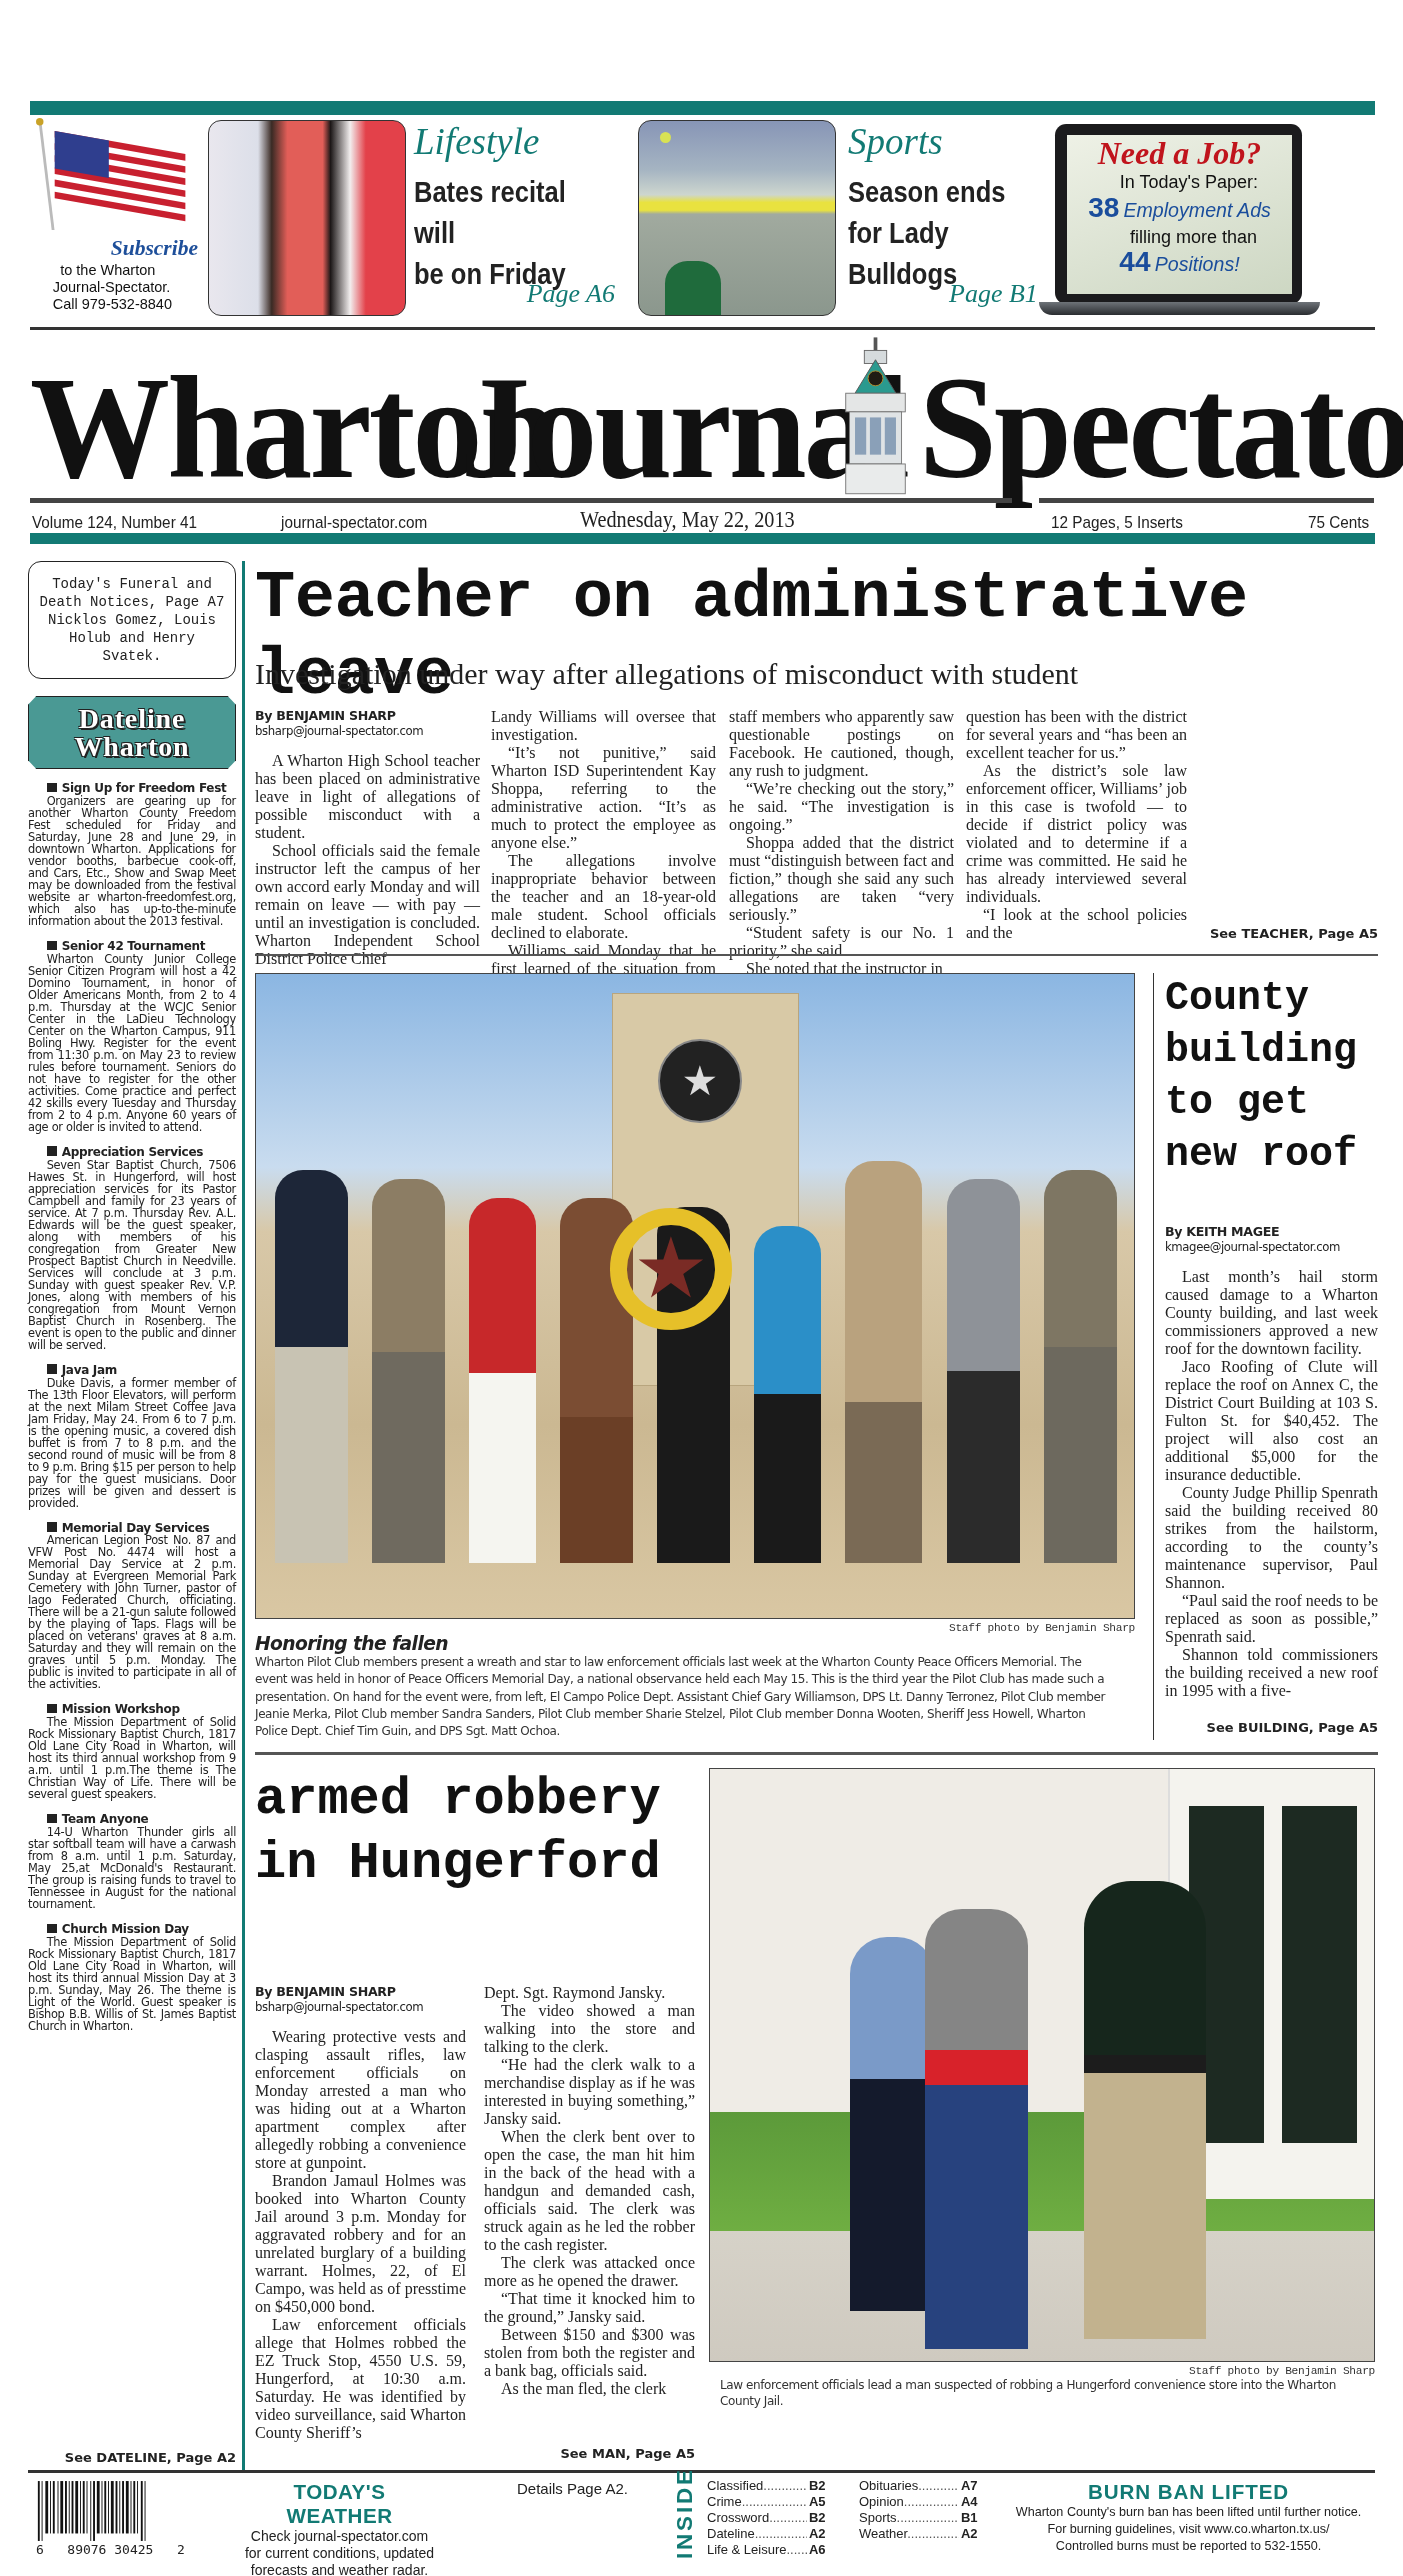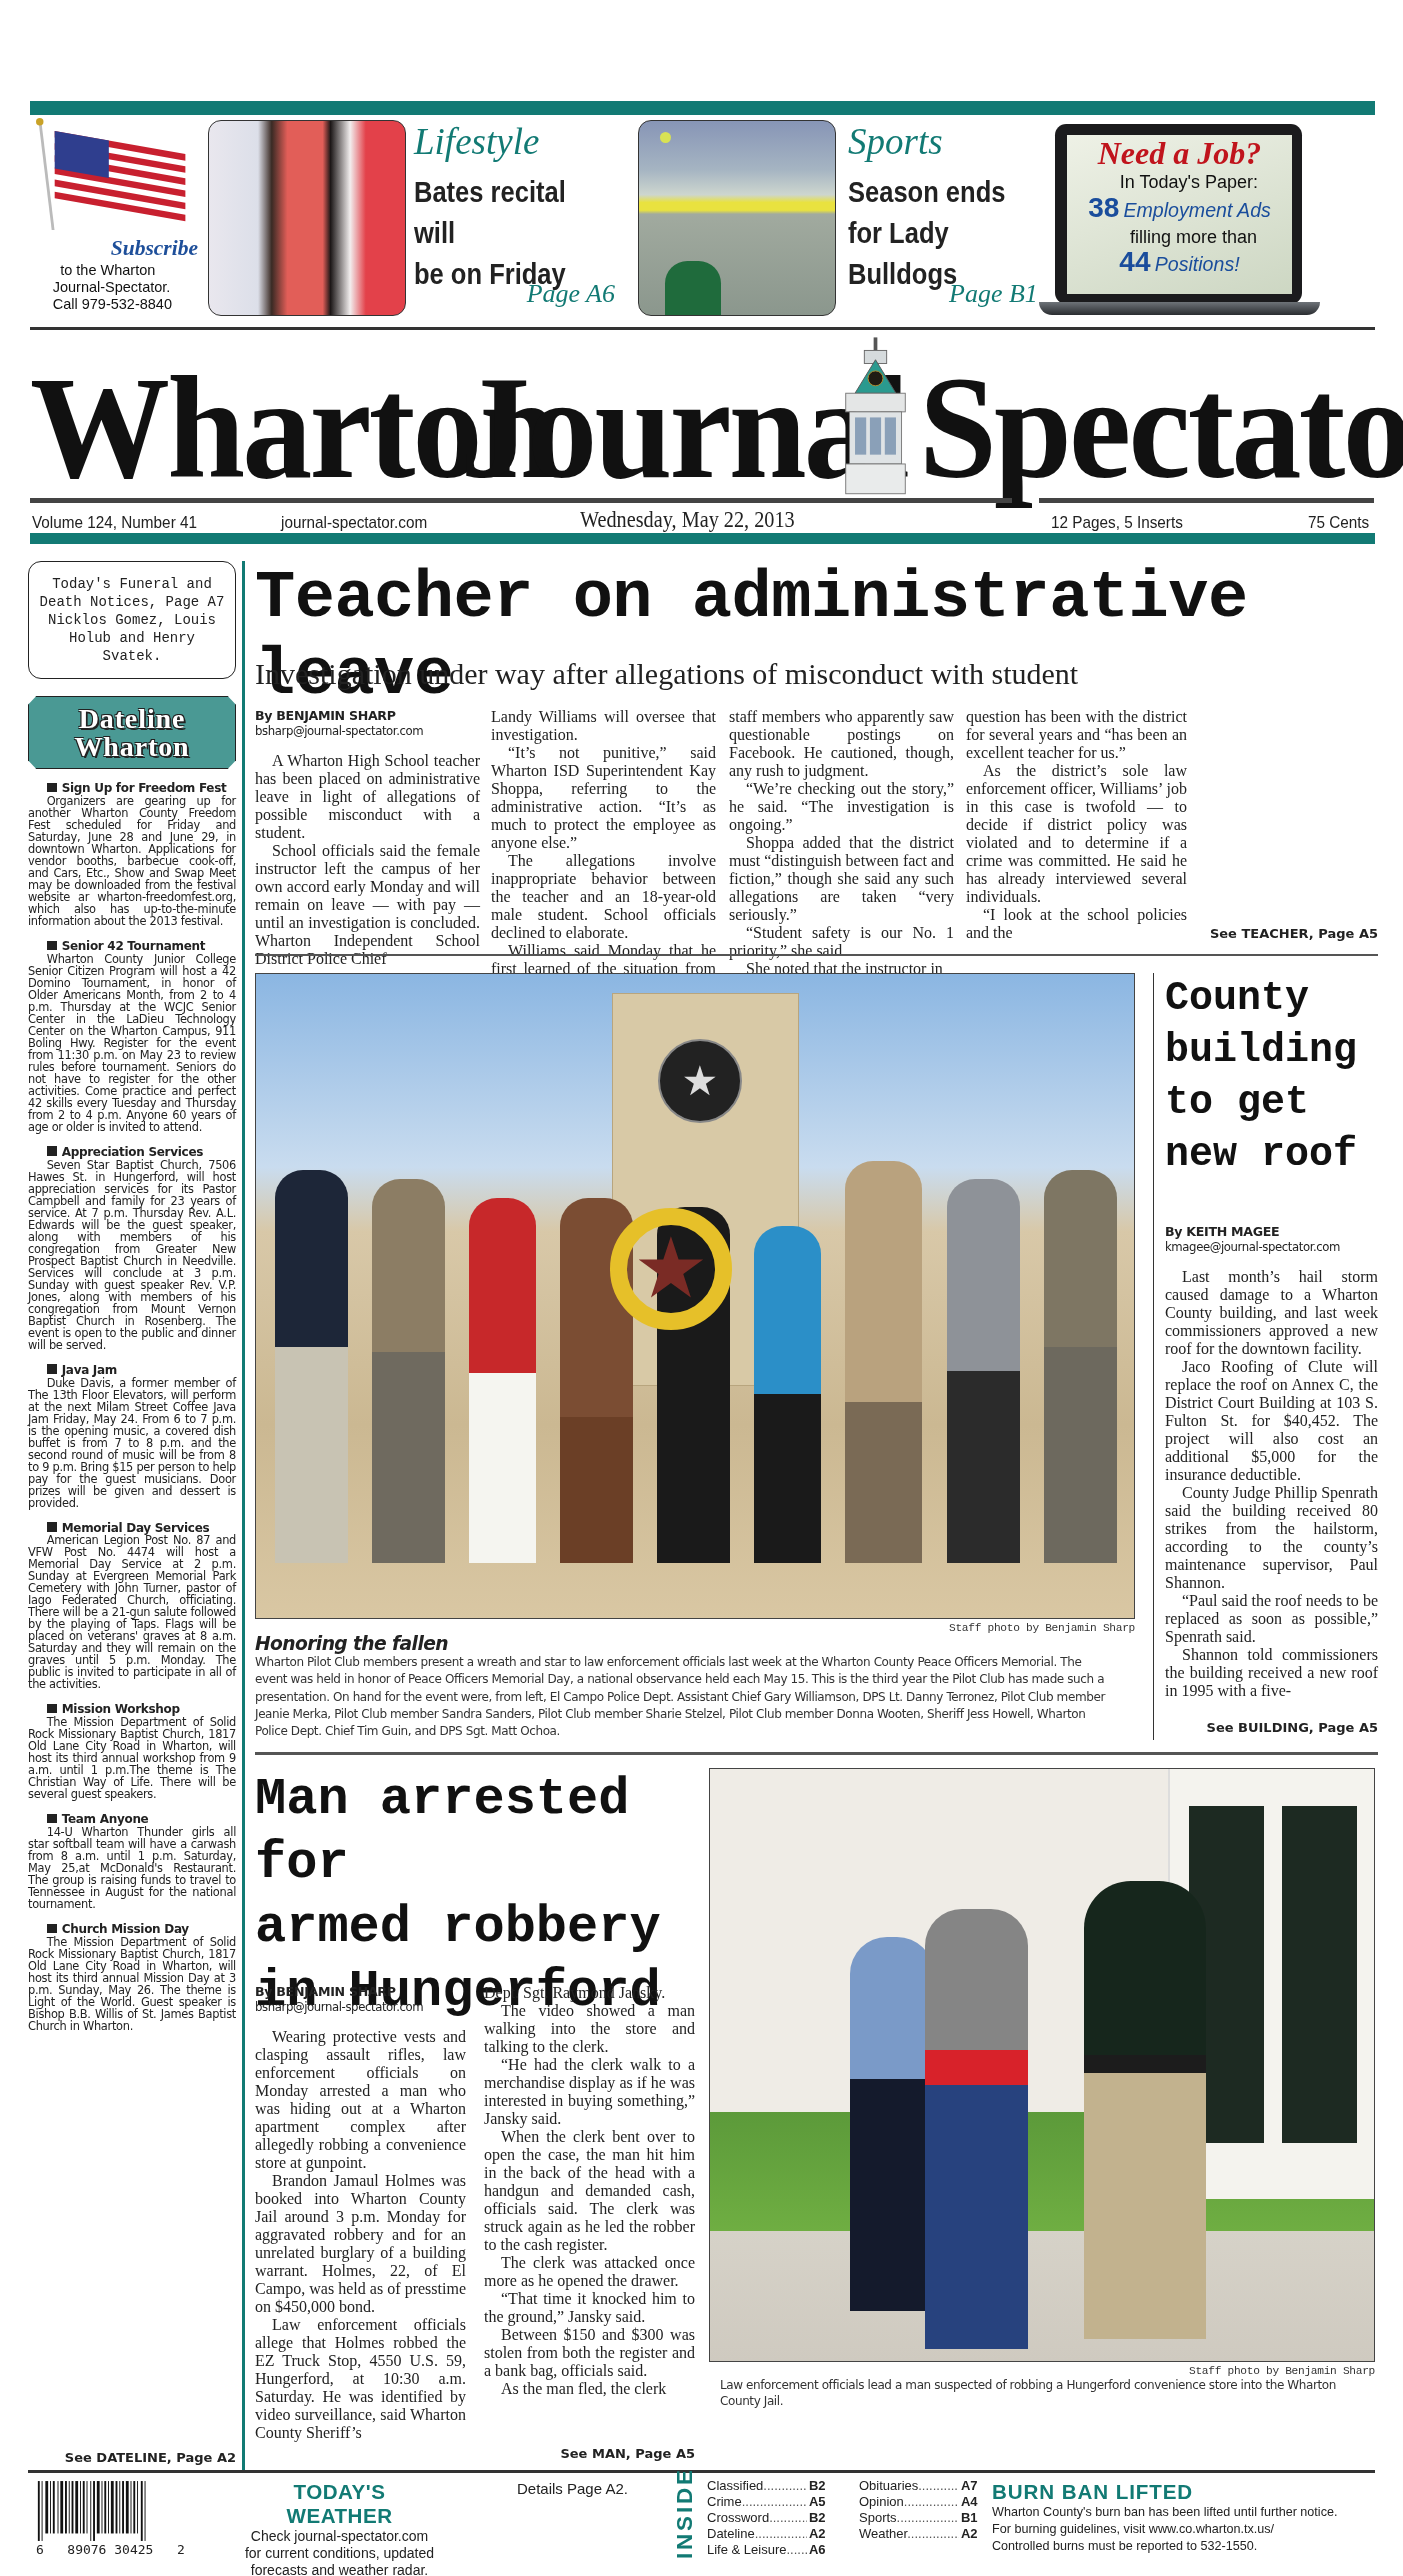--- a/index.html
+++ b/index.html
@@ -267,21 +267,20 @@
     <p>Jaco Roofing of Clute will replace the roof on Annex C, the District Court Building at 103 S. Fulton St. for $40,452. The project will also cost an additional $5,000 for the insurance deductible.</p>
     <p>County Judge Phillip Spenrath said the building received 80 strikes from the hailstorm, according to the county’s maintenance supervisor, Paul Shannon.</p>
     <p>“Paul said the roof needs to be replaced as soon as possible,” Spenrath said.</p>
     <p>Shannon told commissioners the building received a new roof in 1995 with a five-</p>
   </div>
 </div>
 <div class="abs see-more" style="left:1165px;top:1720px;width:213px;">See BUILDING, Page A5</div>
 <div class="abs rule" style="left:255px;top:1752px;width:1123px;height:2.8px;background:#555;"></div>
 
 <div class="abs headline" style="left:255px;top:1768px;width:449px;font-size:52px;line-height:64px;">
-  <div>Man arrested for</div>
   <div>armed robbery</div>
   <div>in Hungerford</div>
 </div>
 <div class="abs" style="left:255px;top:1984px;width:211px;">
   <div class="byline">By BENJAMIN SHARP</div>
   <div class="email">bsharp@journal-spectator.com</div>
   <div class="body-col">
     <p class="first">Wearing protective vests and clasping assault rifles, law enforcement officials on Monday arrested a man who was hiding out at a Wharton apartment complex after allegedly robbing a convenience store at gunpoint.</p>
     <p>Brandon Jamaul Holmes was booked into Wharton County Jail around 3 p.m. Monday for aggravated robbery and for an unrelated burglary of a building warrant. Holmes, 22, of El Campo, was held as of presstime on $450,000 bond.</p>
     <p>Law enforcement officials allege that Holmes robbed the EZ Truck Stop, 4550 U.S. 59, Hungerford, at 10:30 a.m. Saturday. He was identified by video surveillance, said Wharton County Sheriff’s</p>
@@ -395,19 +394,19 @@
   <div class="inside-row">
       <span class="name">Sports</span>
       <span class="pg">B1</span>
     </div>
   <div class="inside-row">
       <span class="name">Weather</span>
       <span class="pg">A2</span>
     </div>
 </div>
 
-<div class="abs" style="left:992px;top:2480px;width:393px;">
+<div class="abs" style="left:992px;top:2480px;width:393px;text-align:center;">
   <div style="font-family:'Liberation Sans',sans-serif;font-weight:bold;font-size:20.6px;color:#127a74;letter-spacing:0.9px;">BURN BAN LIFTED</div>
   <div style="font-family:'Liberation Sans',sans-serif;font-size:12.6px;line-height:17px;">Wharton County's burn ban has been lifted until further notice.</div>
   <div style="font-family:'Liberation Sans',sans-serif;font-size:12.6px;line-height:17px;">For burning guidelines, visit www.co.wharton.tx.us/</div>
   <div style="font-family:'Liberation Sans',sans-serif;font-size:12.6px;line-height:17px;">Controlled burns must be reported to 532-1550.</div>
 </div>
 
 
 </body></html>

